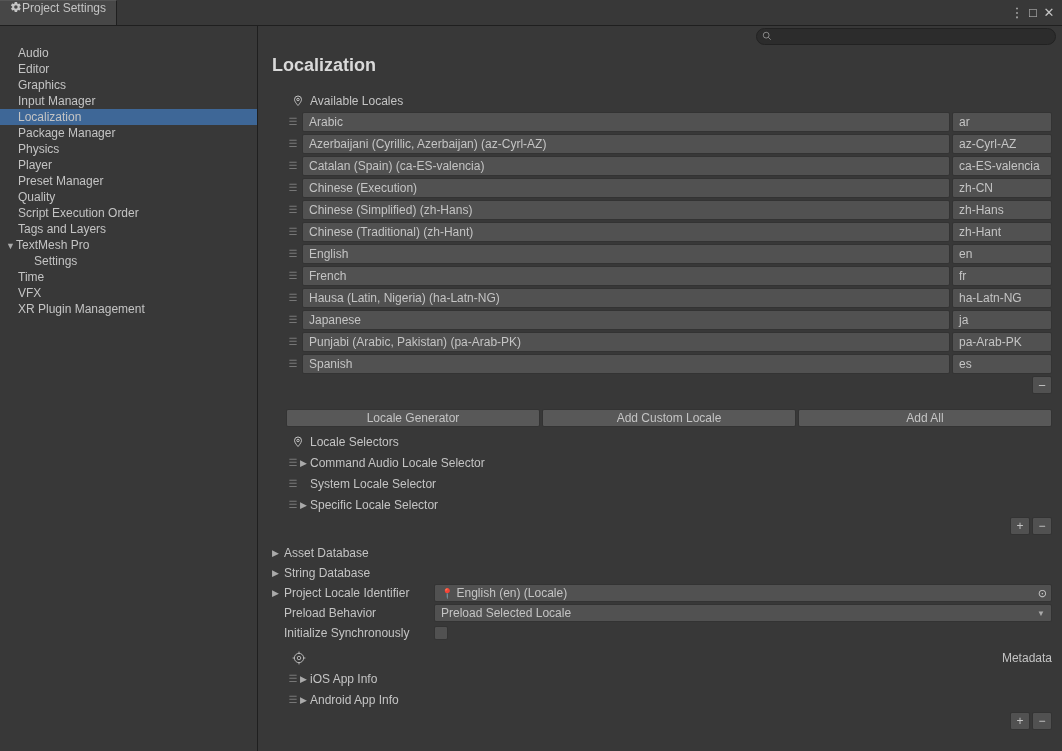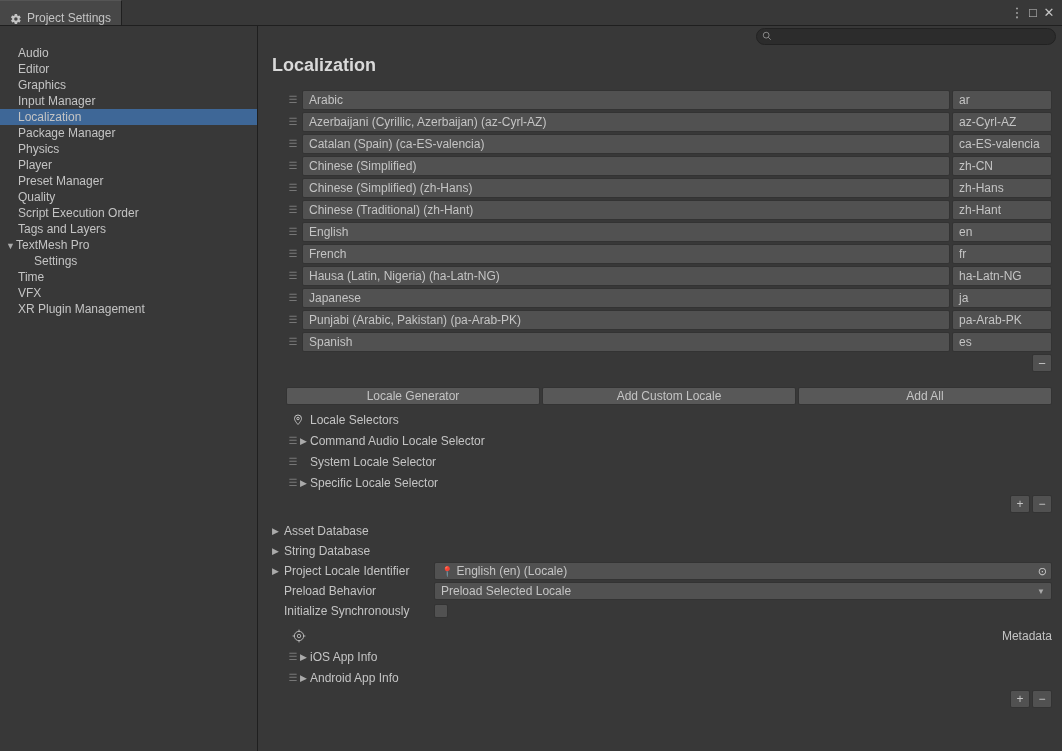--- a/index.html
+++ b/index.html
@@ -1,19 +1,19 @@
 <!DOCTYPE html>
 <html><head>
 <meta charset="utf-8">
 <style>
 * { margin:0; padding:0; box-sizing:border-box; font-family:"Segoe UI",Arial,sans-serif; font-size:12px; color:#c4c4c4; }
 body { background:#383838; width:1062px; height:751px; overflow:hidden; }
 .window { display:flex; flex-direction:column; height:100%; }
 .titlebar { height:26px; background:#383838; border-bottom:1px solid #1f1f1f; display:flex; align-items:stretch; }
-.tab { display:flex; align-items:flex-end; gap:5px; padding:0 10px; background:#474747; border-right:1px solid #1f1f1f; border-top:1px solid #555; }
+.tab { display:flex; align-items:flex-start; padding:0 10px; background:#474747; border-right:1px solid #1f1f1f; border-top:1px solid #555; }
 .tab svg { width:12px; height:12px; }
 .titlebar-spacer { flex:1; }
 .titlebar-btns { display:flex; align-items:center; gap:2px; padding:0 6px; }
 .titlebar-btns span { width:14px; text-align:center; cursor:pointer; color:#c4c4c4; font-size:13px; line-height:1; }
 .body { flex:1; display:flex; min-height:0; background:#383838; }
 .sidebar { width:258px; background:#383838; border-right:1px solid #1f1f1f; padding-top:19px; flex-shrink:0; }
 .sb-item { height:16px; line-height:16px; padding-left:18px; cursor:pointer; }
 .sb-item.active { background:#3e6797; color:#fff; }
 .sb-item.child { padding-left:34px; }
 .sb-item .arrow { display:inline-block; width:10px; margin-left:-12px; color:#aaa; font-size:9px; }
@@ -106,39 +106,46 @@
               <line x1="21" y1="21" x2="15" y2="15"></line>
             </svg>
           <input class="search-input" type="text" style="">
         </div>
       </div>
 
       <div class="content">
         <h1 class="page-title">Localization</h1>
 
         <div class="section">
+          <div class="sec-head">
+            <svg viewBox="0 0 24 24" fill="none" stroke="#c4c4c4" stroke-width="2">
+                <path d="M12 21s-7-7.5-7-12a7 7 0 0114 0c0 4.5-7 12-7 12z"></path>
+                <circle cx="12" cy="9" r="2.5"></circle>
+              </svg>
+            <span>Available Locales</span>
+          </div>
           <div class="locale-table" id="locale-table">
               <div class="locale-row">
                 <div class="drag-handle">☰</div>
                 <div class="locale-name">Arabic</div>
                 <div class="locale-code">ar</div>
               </div>
               <div class="locale-row">
                 <div class="drag-handle">☰</div>
                 <div class="locale-name">Azerbaijani (Cyrillic, Azerbaijan) (az-Cyrl-AZ)</div>
                 <div class="locale-code">az-Cyrl-AZ</div>
               </div>
               <div class="locale-row">
                 <div class="drag-handle">☰</div>
                 <div class="locale-name">Catalan (Spain) (ca-ES-valencia)</div>
                 <div class="locale-code">ca-ES-valencia</div>
               </div>
               <div class="locale-row">
                 <div class="drag-handle">☰</div>
-                <div class="locale-name">Chinese (Simplified)</div>
+                <div class="locale-name">Chinese (Execution)</div>
                 <div class="locale-code">zh-CN</div>
               </div>
               <div class="locale-row">
                 <div class="drag-handle">☰</div>
                 <div class="locale-name">Chinese (Simplified) (zh-Hans)</div>
                 <div class="locale-code">zh-Hans</div>
               </div>
               <div class="locale-row">
                 <div class="drag-handle">☰</div>
                 <div class="locale-name">Chinese (Traditional) (zh-Hant)</div>

